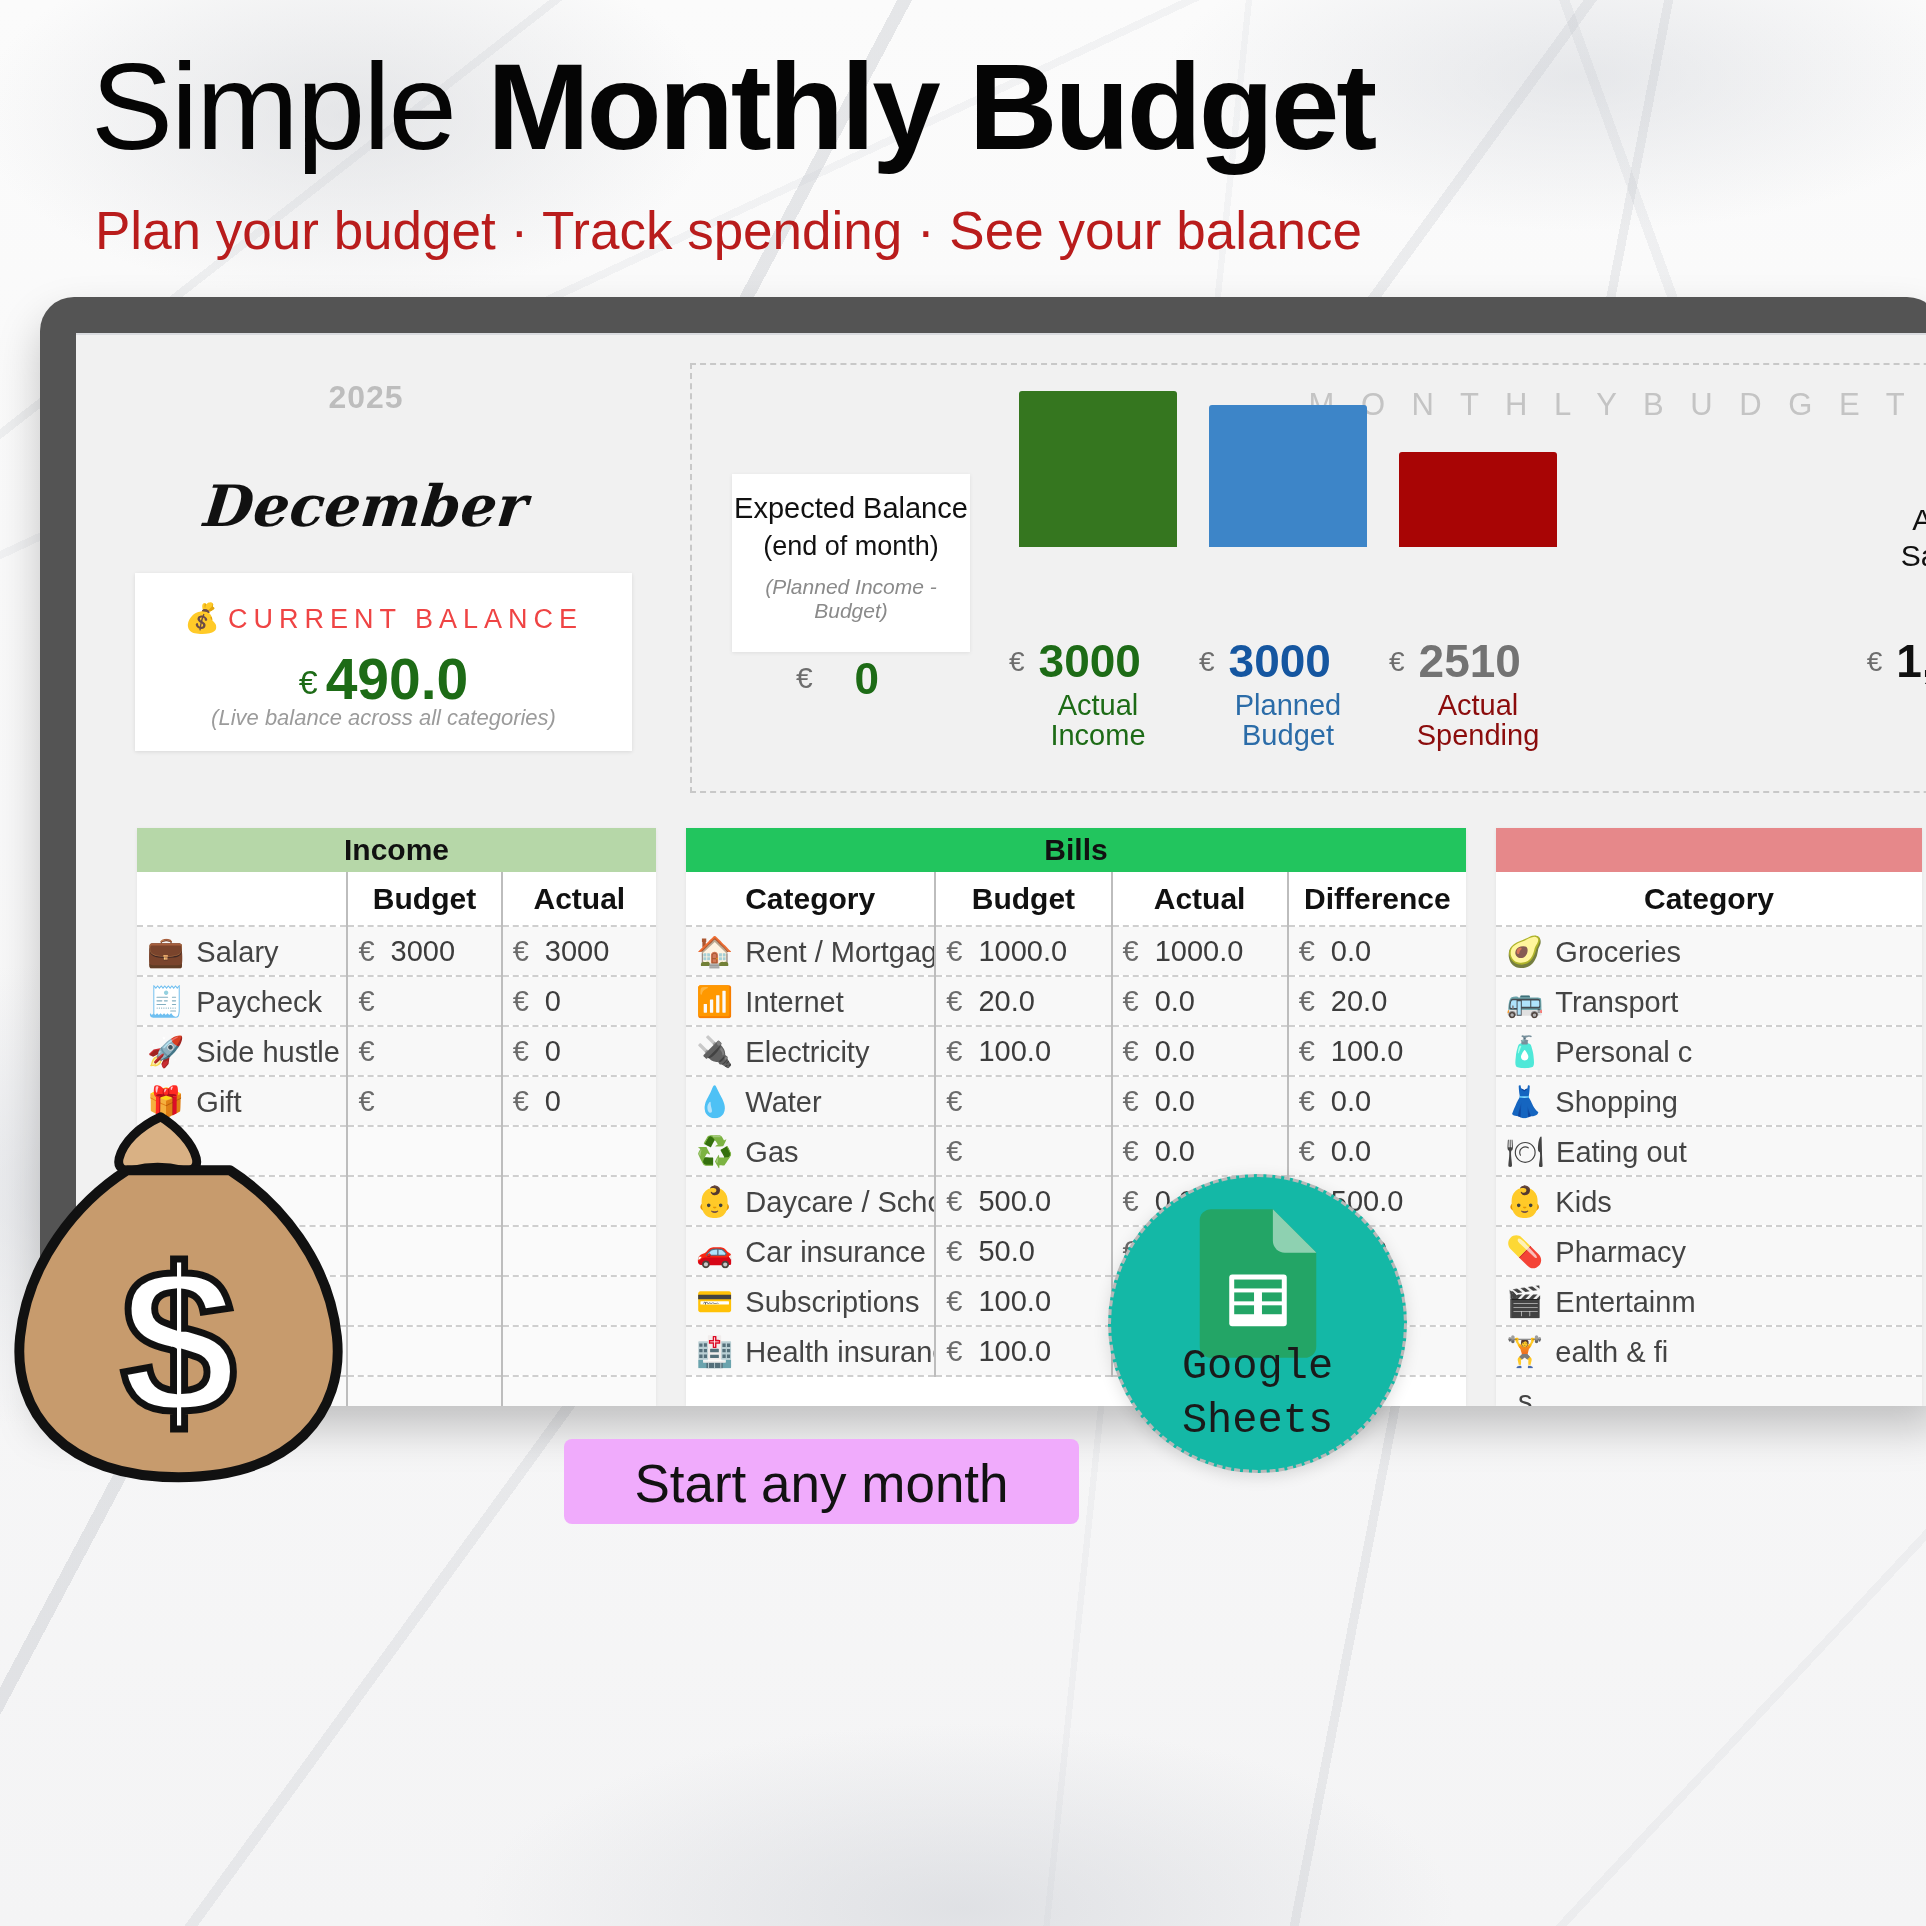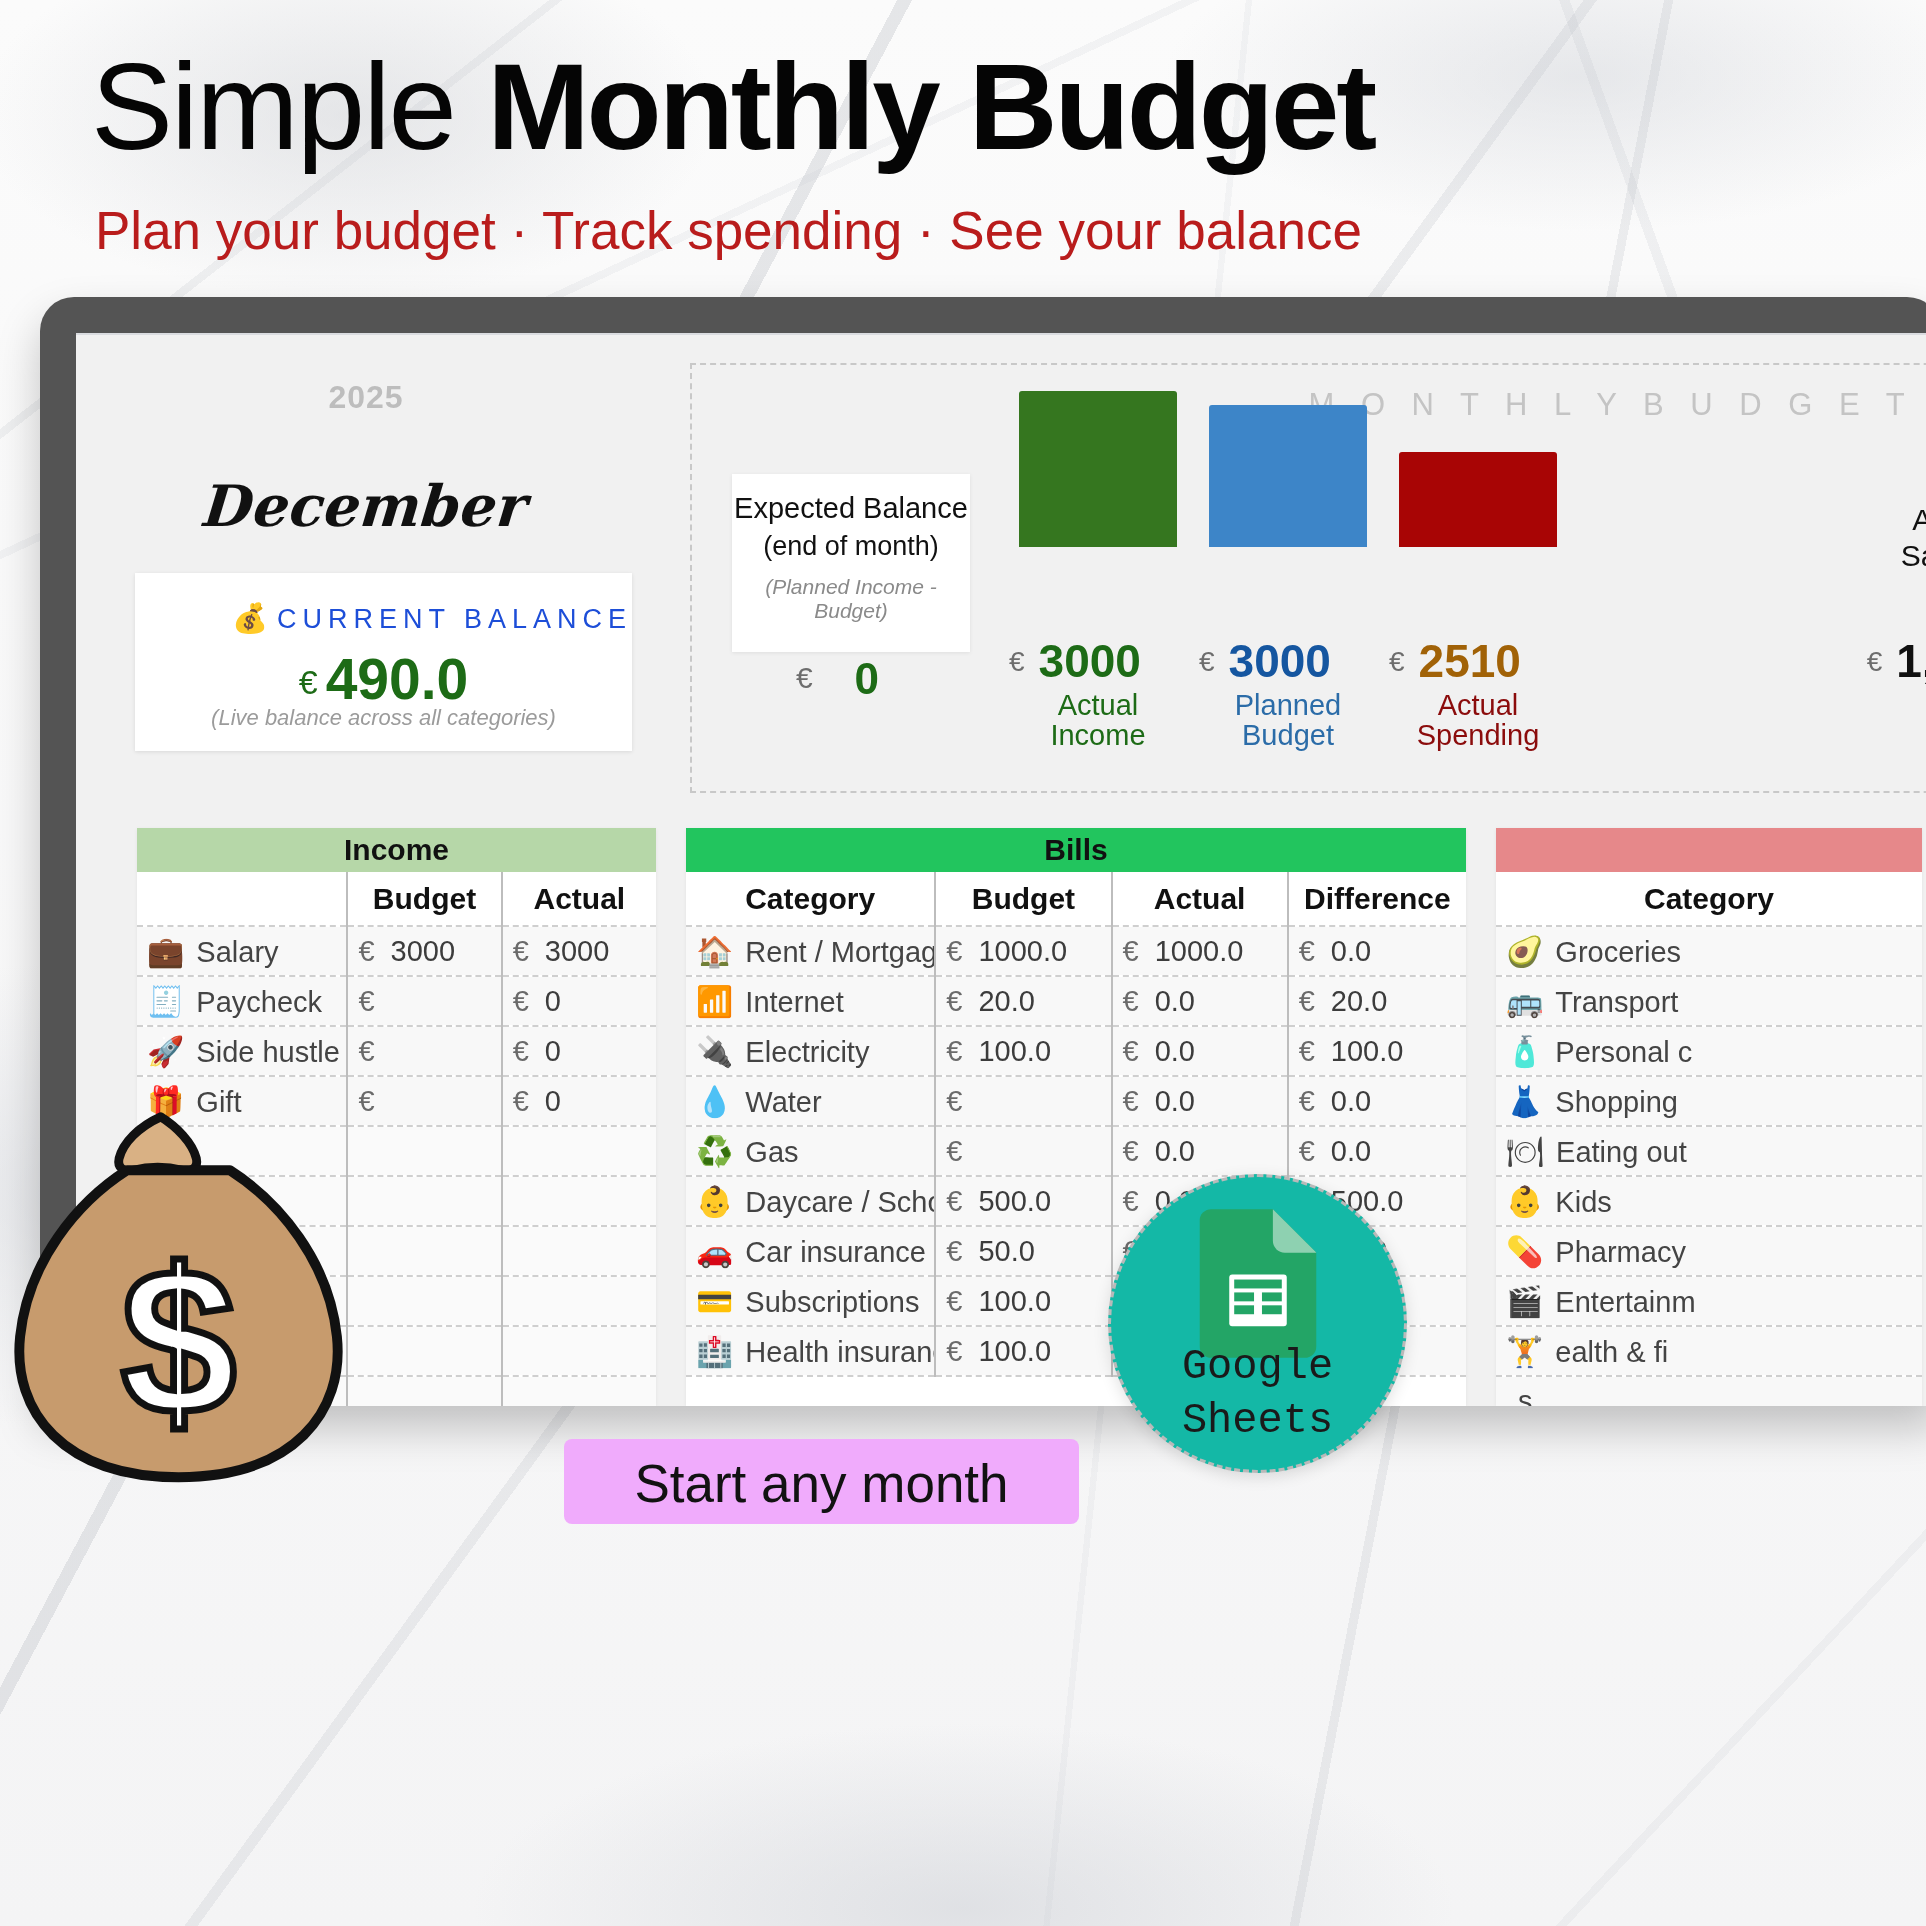--- a/index.html
+++ b/index.html
@@ -73,22 +73,22 @@
     position:absolute;left:0;right:0;top:137px;text-align:center;
     font-size:57px;color:#111;
     font-family:"DejaVu Serif", serif;font-style:italic;font-weight:700;
     transform:skewX(-6deg);
   }
   #balcard{
     position:absolute;left:59px;right:24px;top:238px;height:178px;
     background:#fff;box-shadow:0 1px 4px rgba(0,0,0,.10);
   }
   #balcard .cb-title{
-    position:absolute;left:0;right:0;top:28px;text-align:right;
-    font-size:27px;letter-spacing:6px;color:#1d4ed8;font-weight:400;
+    position:absolute;left:0;right:0;top:28px;text-align:center;
+    font-size:27px;letter-spacing:6px;color:#ef4444;font-weight:400;
   }
   #balcard .cb-title .emo{letter-spacing:0;margin-right:8px;font-size:29px;}
   #balcard .cb-val{
     position:absolute;left:0;right:0;top:73px;text-align:center;color:#1d6b16;
   }
   #balcard .cb-val .cur{font-size:34px;font-weight:400;vertical-align:5px;margin-right:8px;}
   #balcard .cb-val .num{font-size:57px;font-weight:700;}
   #balcard .cb-note{
     position:absolute;left:0;right:0;bottom:20px;text-align:center;
     font-size:22px;font-style:italic;color:#9b9b9b;
@@ -218,21 +218,21 @@
       </div>
 
       <div class="kcol" style="left:517px">
         <div class="kbar" style="top:40px;bottom:244px;background:#3d85c8"></div>
         <div class="kval"><span class="cur">€</span><span class="num" style="color:#1556a0">3000</span></div>
         <div class="klab" style="color:#2b6ca8"><span>Planned</span><br><span>Budget</span></div>
       </div>
 
       <div class="kcol" style="left:707px">
         <div class="kbar" style="top:87px;bottom:244px;background:#a80505"></div>
-        <div class="kval"><span class="cur">€</span><span class="num" style="color:#a16207">2510</span></div>
+        <div class="kval"><span class="cur">€</span><span class="num" style="color:#737373">2510</span></div>
         <div class="klab" style="color:#8b0c0c"><span>Actual</span><br><span>Spending</span></div>
       </div>
 
       <div id="sav">
         <div class="slab"><span>Actual</span><br><span>Savings</span></div>
         <div class="sval"><span class="cur">€</span><span class="num">1,000</span></div>
       </div>
     </div>
 
     <div id="tables">

